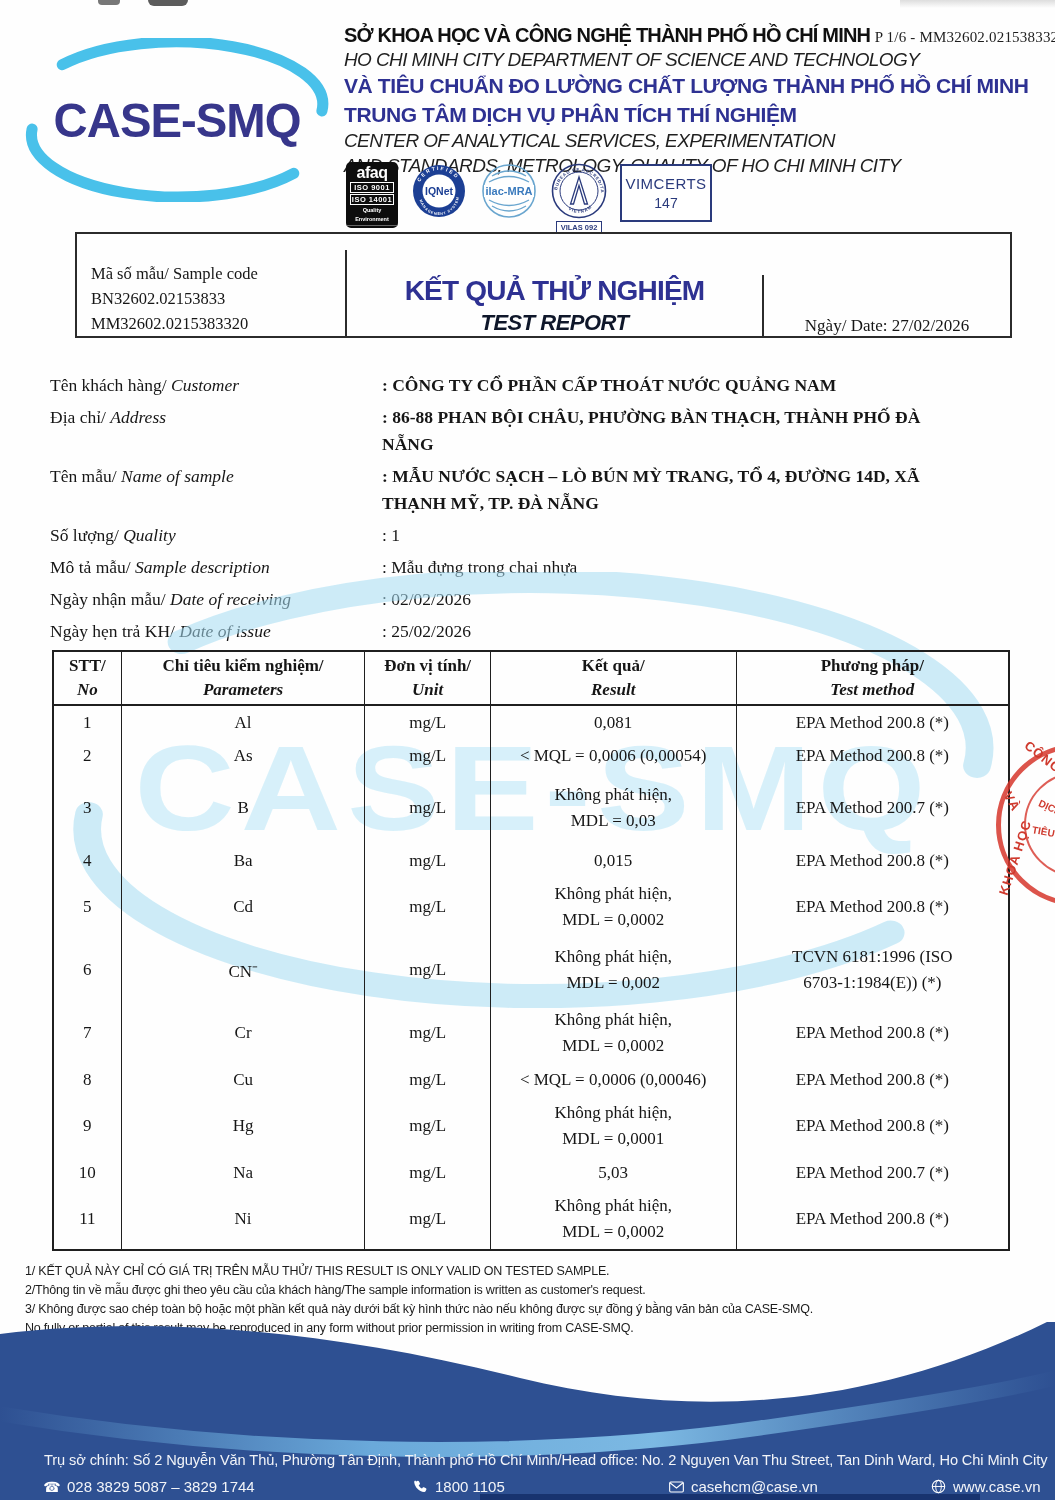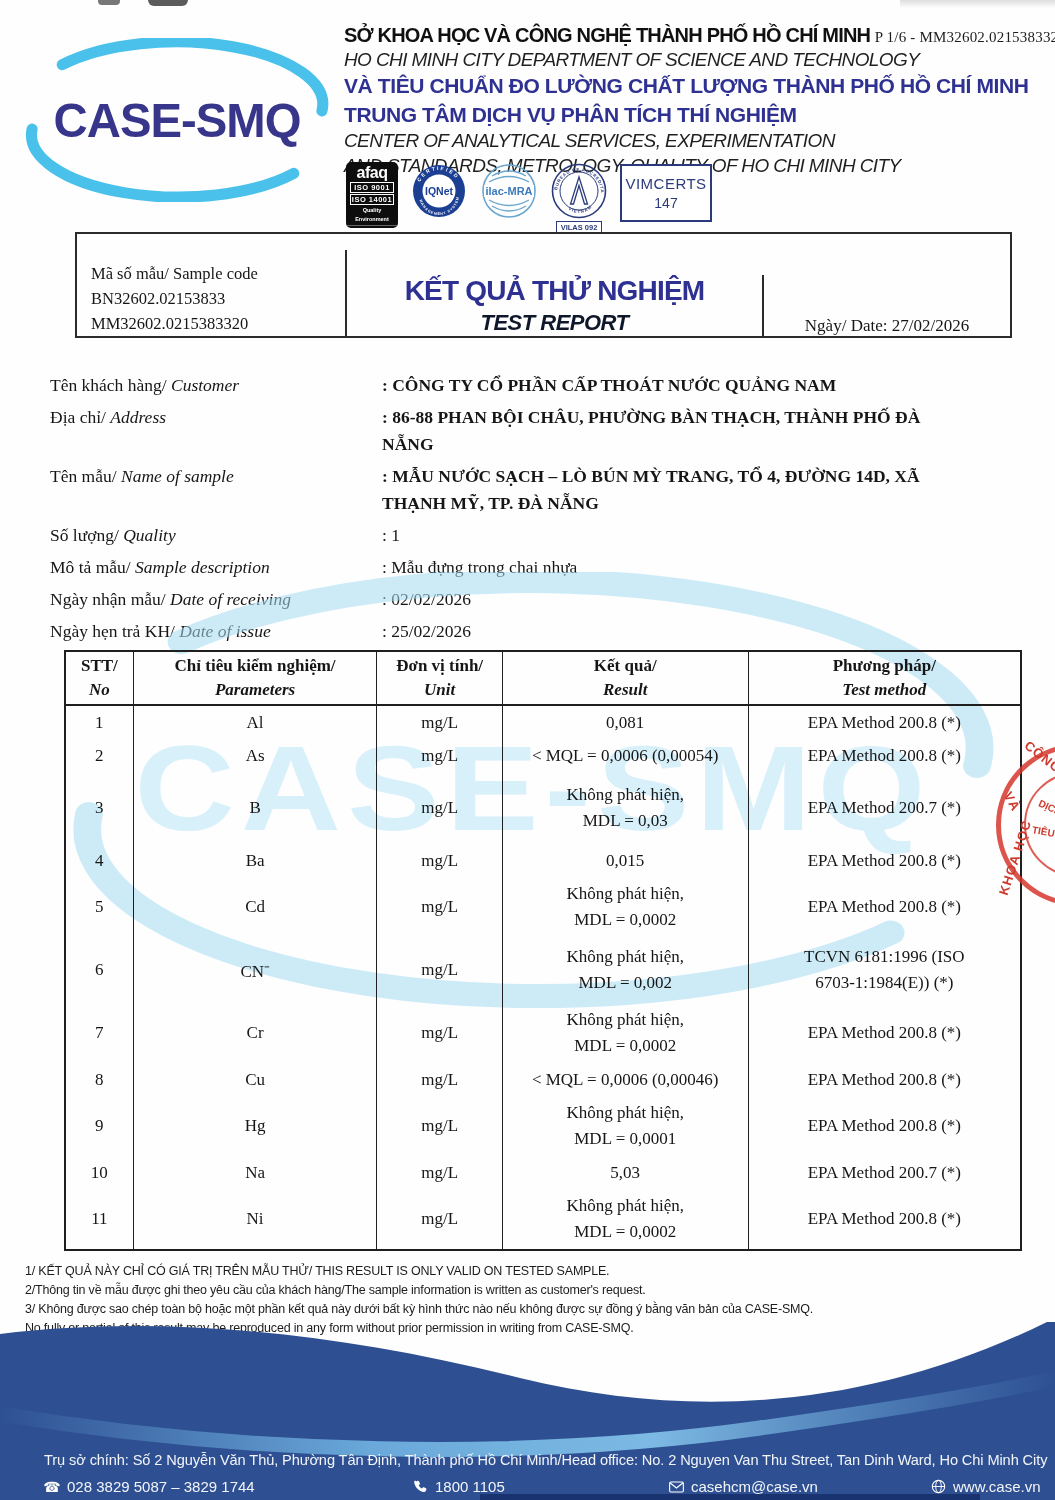--- a/index.html
+++ b/index.html
@@ -58,21 +58,21 @@
   .ilabel{width:332px;flex:none;}
   .ilabel .en{font-style:italic;}
   .ival{max-width:592px;}
   .bold{font-weight:bold;}
 
   
   .wm{position:absolute;left:52px;top:572px;width:962px;height:436px;pointer-events:none;opacity:.55;}
   .wm svg{width:100%;height:100%;}
 
   
-  .rtable{position:absolute;left:64px;top:650px;width:958px;border-collapse:collapse;table-layout:fixed;
+  .rtable{position:absolute;left:52px;top:650px;width:958px;border-collapse:collapse;table-layout:fixed;
           font-size:17px;border:2.5px solid #1f1f1f;background:transparent;}
   .rtable th,.rtable td{border-left:1.5px solid #1f1f1f;border-right:1.5px solid #1f1f1f;
           text-align:center;vertical-align:middle;padding:0 4px;background:transparent;}
   .rtable thead th{border-bottom:2.5px solid #1f1f1f;height:52px;}
   .th-vi{display:block;font-weight:bold;line-height:24px;}
   .th-en{display:block;font-weight:bold;font-style:italic;line-height:24px;}
   .c-no{width:68px;}.c-param{width:243px;}.c-unit{width:125px;}.c-result{width:245px;}.c-method{width:272px;}
   tr.s33 td{height:33px;} tr.d60 td{height:60px;} tr.d66 td{height:66px;} tr.d72 td{height:72px;}
   .l2{display:block;line-height:26px;}
 

